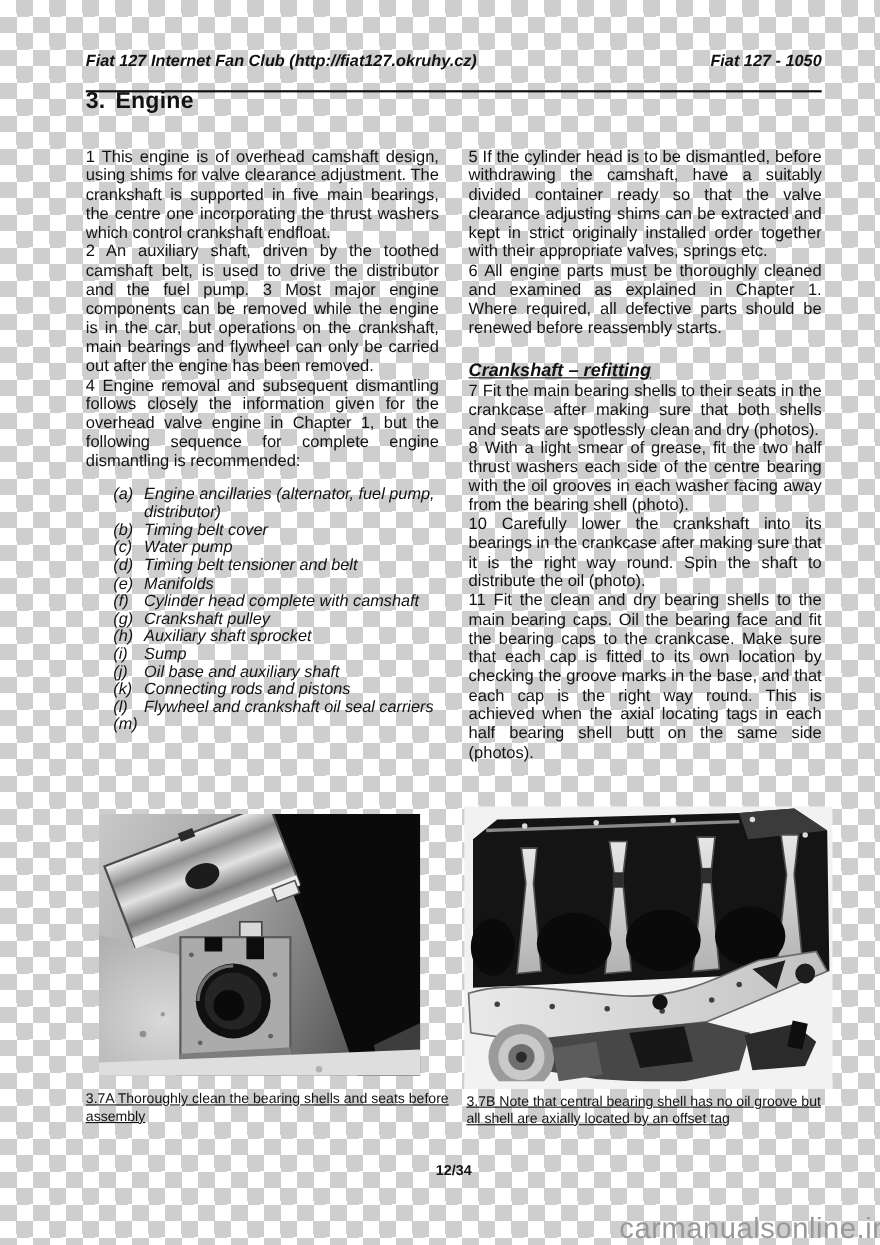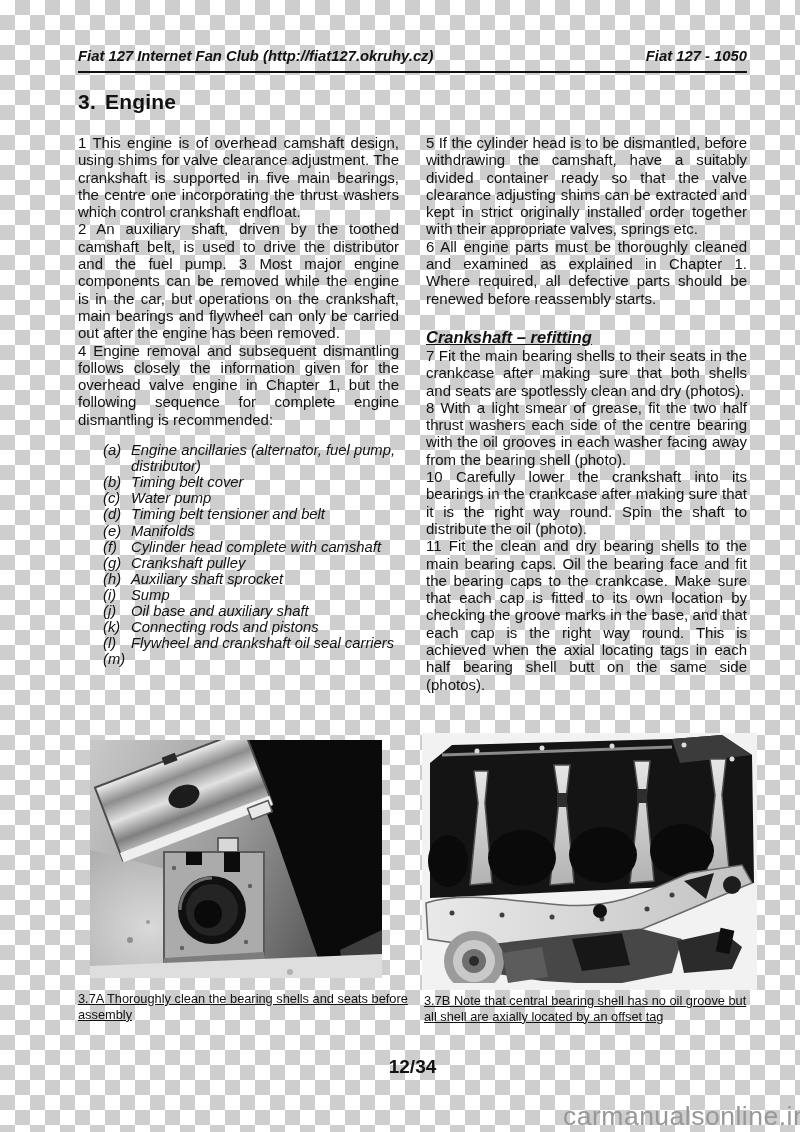--- a/index.html
+++ b/index.html
@@ -10,25 +10,25 @@
   }
   .canvas{
     position:relative;width:800px;height:1132px;overflow:hidden;
     background: repeating-conic-gradient(#cecece 0% 25%, #ffffff 0% 50%) 0 0 / 30px 30px;
   }
   
   .hdr{
     position:absolute;left:78px;top:46px;width:669px;
     display:flex;justify-content:space-between;align-items:flex-end;
     font-weight:bold;font-style:italic;font-size:14.8px;line-height:20px;
-    border-bottom:2.5px solid #101010;padding-bottom:5px;gap:33px;
+    border-bottom:2.5px solid #101010;padding-bottom:16px;gap:33px;
   }
   
   .title{
-    position:absolute;left:78px;top:90px;
+    position:absolute;left:78px;top:80px;
     font-weight:bold;font-size:21px;line-height:24px;letter-spacing:.2px;
   }
   .title .tnum{margin-right:9px;}
   
   .col{position:absolute;top:134px;width:321px;font-size:15px;line-height:17.3px;}
   .col-left{left:78px;}
   .col-right{left:426px;}
   .col p{margin:0;text-align:justify;}
   .subhead{
     font-weight:bold;font-style:italic;font-size:16.5px;line-height:19px;margin:0 0 2px 0;
@@ -42,21 +42,21 @@
   .figA{position:absolute;left:90px;top:740px;width:292px;height:238px;}
   .figB{position:absolute;left:422px;top:733px;width:335px;height:257px;}
   .caption{
     position:absolute;font-size:12.8px;line-height:15.5px;width:336px;
   }
   .capA{left:78px;top:991px;text-decoration:underline;}
   .capB{left:424px;top:993px;text-decoration:underline;}
   
   .pagenum{
     position:absolute;left:78px;top:1056px;width:669px;text-align:center;
-    font-weight:bold;font-size:19px;
+    font-weight:bold;font-size:13px;
   }
   .watermark{
     position:absolute;left:563px;top:1101px;
     font-size:26.5px;color:#989898;letter-spacing:.5px;
   }
 </style>
 </head>
 <body>
 
 <div class="canvas">

